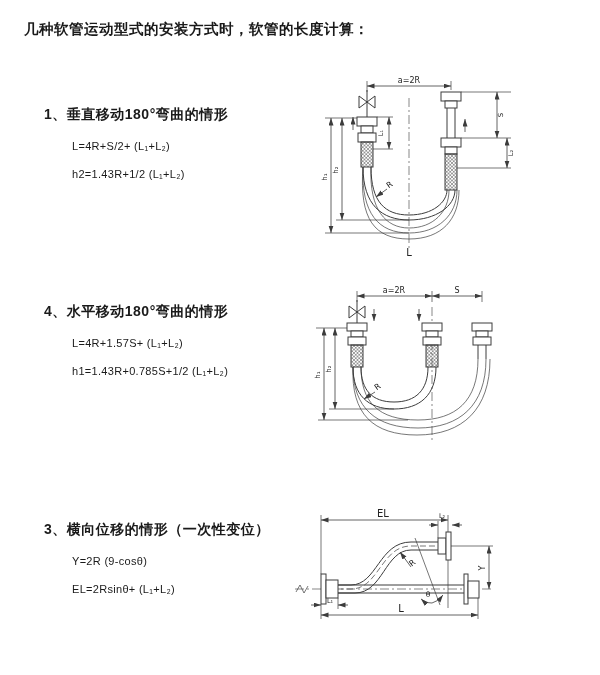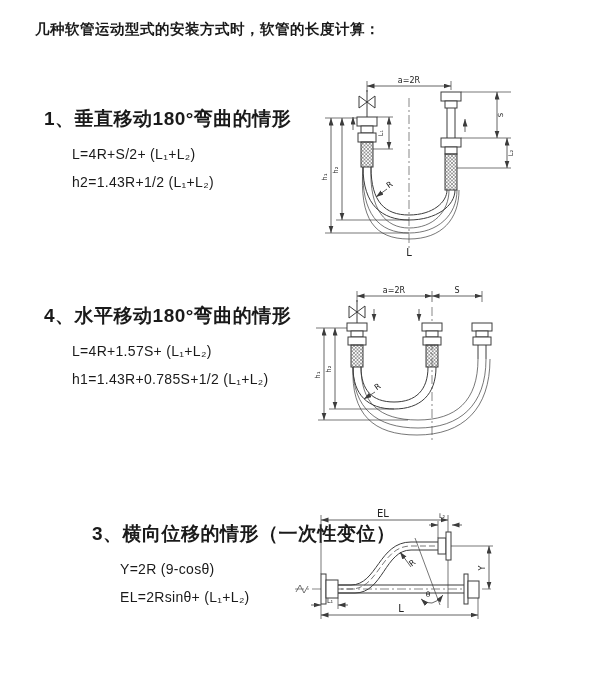--- a/index.html
+++ b/index.html
@@ -1,23 +1,23 @@
 <!DOCTYPE html>
 <html><head>
 <meta charset="utf-8">
 <style>
   html,body{margin:0;padding:0;}
   body{
     width:600px;height:675px;position:relative;background:#ffffff;overflow:hidden;
     font-family:"Liberation Sans","DejaVu Sans",sans-serif;color:#1a1a1a;
   }
-  .title{position:absolute;left:35px;top:20px;font-size:14.5px;font-weight:bold;letter-spacing:.5px;}
+  .title{position:absolute;left:24px;top:20px;font-size:14.5px;font-weight:bold;letter-spacing:.5px;}
   .section{position:absolute;left:44px;}
-  .sec-heading{font-size:19px;font-weight:bold;letter-spacing:.5px;margin-bottom:9px;white-space:nowrap;}
-  .formula{font-size:14px;margin-left:28px;line-height:27.5px;letter-spacing:.3px;white-space:nowrap;}
+  .sec-heading{font-size:14px;font-weight:bold;letter-spacing:.5px;margin-bottom:9px;white-space:nowrap;}
+  .formula{font-size:11px;margin-left:28px;line-height:27.5px;letter-spacing:.3px;white-space:nowrap;}
   .diagram{position:absolute;}
   svg{display:block;}
   svg text{fill:#222;font-family:"DejaVu Sans","Liberation Sans",sans-serif;}
   .ln{stroke:#3c3c3c;stroke-width:1;fill:none;}
   .thin{stroke:#3c3c3c;stroke-width:.7;fill:none;}
   .dim{stroke:#3c3c3c;stroke-width:.8;fill:none;}
   .cl{stroke:#555;stroke-width:.7;fill:none;stroke-dasharray:9 3 2 3;}
   .fit{fill:#ffffff;stroke:#3c3c3c;stroke-width:1;}
   .valve{fill:none;stroke:#3c3c3c;stroke-width:1;}
 </style>
@@ -31,21 +31,21 @@
   <div class="formula">L=4R+S/2+ (L₁+L₂)</div>
   <div class="formula">h2=1.43R+1/2 (L₁+L₂)</div>
 </div>
 
 <div class="section" style="top:303px;">
   <div class="sec-heading">4、水平移动180°弯曲的情形</div>
   <div class="formula">L=4R+1.57S+ (L₁+L₂)</div>
   <div class="formula">h1=1.43R+0.785S+1/2 (L₁+L₂)</div>
 </div>
 
-<div class="section" style="top:521px;margin-left:48px;">
+<div class="section" style="top:521px;">
   <div class="sec-heading">3、横向位移的情形（一次性变位）</div>
   <div class="formula">Y=2R (9-cosθ)</div>
   <div class="formula">EL=2Rsinθ+ (L₁+L₂)</div>
 </div>
 
 <div class="diagram" style="left:305px;top:72px;">
 <svg width="290" height="192" viewBox="0 0 290 192">
   <defs>
     <marker id="ar1" markerWidth="9" markerHeight="6" refX="7.5" refY="2.5" orient="auto-start-reverse" markerUnits="userSpaceOnUse">
       <path d="M0,0 L7.5,2.5 L0,5 Z" fill="#3c3c3c"></path>

